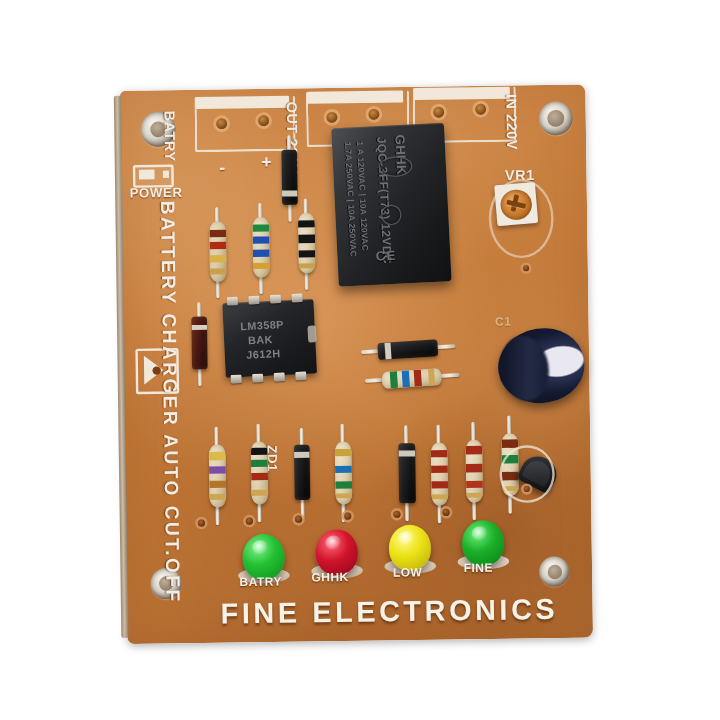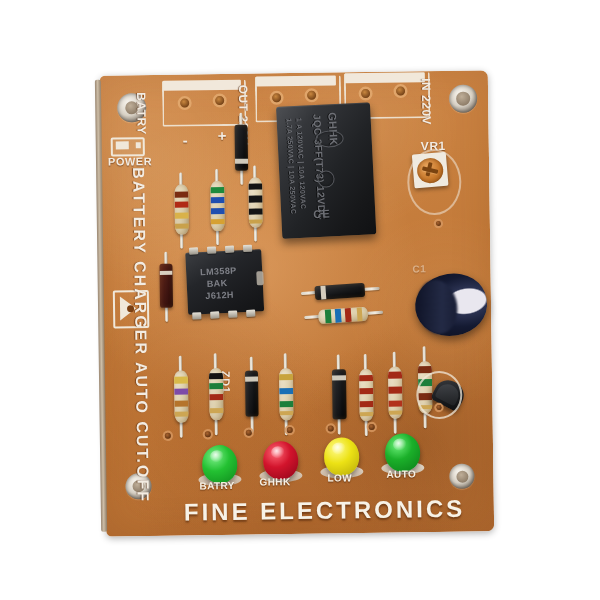--- a/index.html
+++ b/index.html
@@ -452,18 +452,18 @@
     </div>
     <div class="led" style="left:280px;top:362px;width:35px;height:38px;
                 background:radial-gradient(circle at 36% 30%,#6cf07a,#1bb02a 42%,#0a7e18 100%);">
       <div class="rim"></div>
       <div class="gloss"></div>
     </div>
 
     <div class="led-label" style="left:94px;top:406px;">BATRY</div>
     <div class="led-label" style="left:154px;top:403px;">GHHK</div>
     <div class="led-label" style="left:222px;top:400px;">LOW</div>
-    <div class="led-label" style="left:281px;top:397px;">AUTO</div>
+    <div class="led-label" style="left:281px;top:397px;">FINE</div>
 
     <div id="brand" style="left:78px;top:424px;">FINE ELECTRONICS</div>
 
   </div>
 </div>
 
 </body></html>

